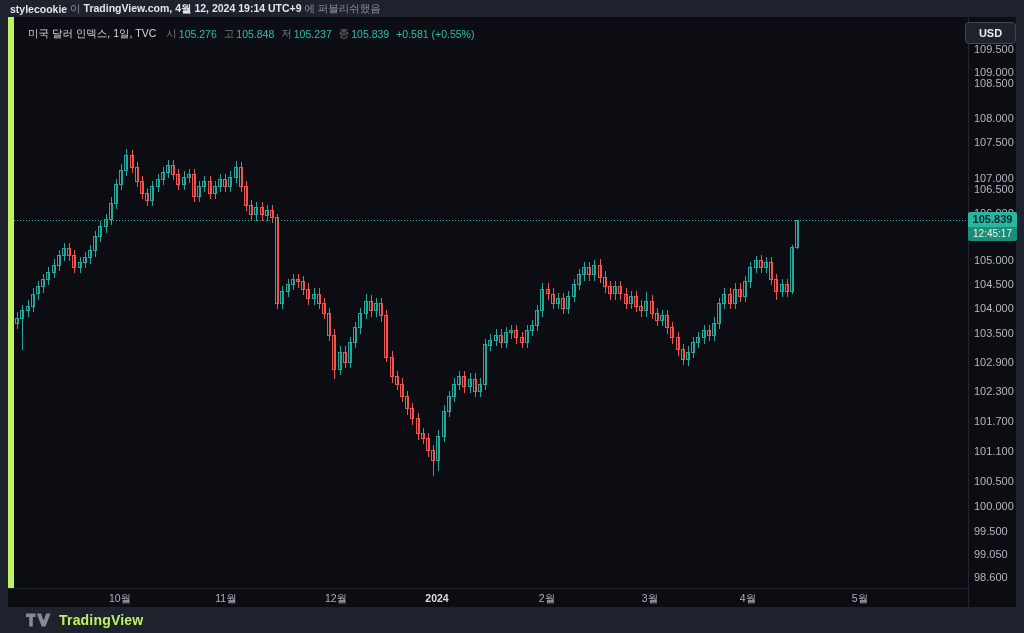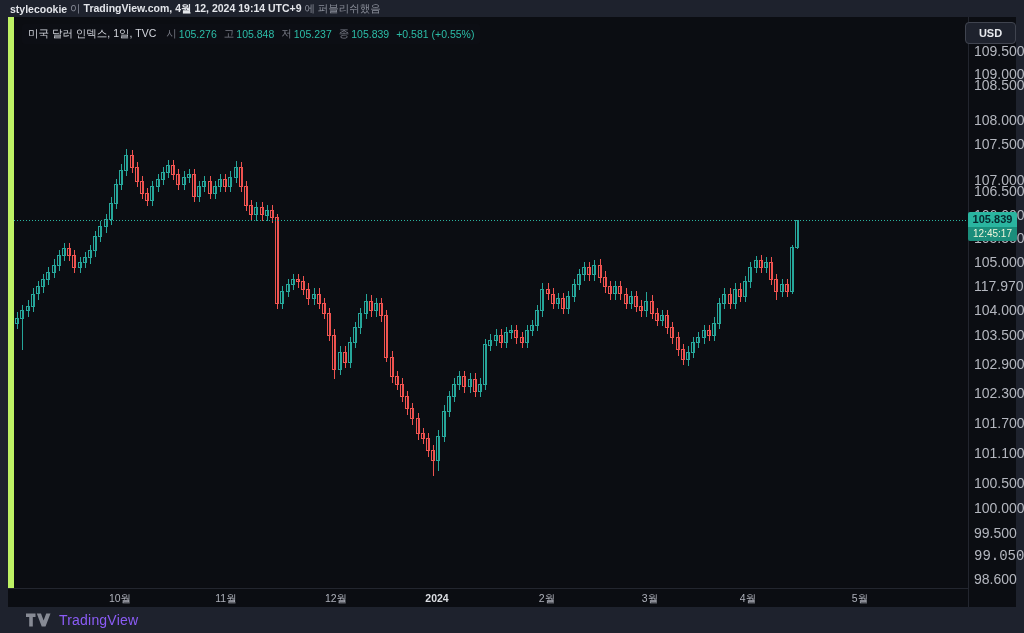--- a/index.html
+++ b/index.html
@@ -43,21 +43,21 @@
     position:absolute; top:3px; transform:translateX(-50%);
     font-size:10.5px; color:#aeb1ba; white-space:nowrap;
   }
   .time-axis .tick.bold { color:#dcdee3; font-weight:bold; }
   
   .price-axis {
     position:absolute; left:968px; top:17px; width:48px; height:590px;
     background:#0b0d12; border-left:1px solid #23262f; overflow:visible;
   }
   .price-axis .ylabel {
-    position:absolute; left:5px; font-size:14px; color:#b4b7bf; white-space:nowrap;
+    position:absolute; left:5px; font-size:11px; color:#b4b7bf; white-space:nowrap;
   }
   .usd-button {
     position:absolute; left:-4px; top:5px; width:51px; height:22px;
     background:#1e222d; border:1px solid #40444f; border-radius:4px;
     color:#e8eaee; font-size:11px; font-weight:bold;
     display:flex; align-items:center; justify-content:center; z-index:5;
     cursor:pointer;
   }
   .price-badge {
     position:absolute; left:-1px; width:49px; z-index:4;
@@ -69,21 +69,21 @@
   }
   .price-badge .cd {
     background:#1b8d7b; color:#eef4da; font-size:10px;
     height:14px; line-height:14px;
   }
   
   .footer {
     position:absolute; left:0; top:607px; width:1024px; height:26px;
     background:#1e222d; display:flex; align-items:center; padding-left:26px; gap:8px;
   }
-  .footer .brand { color:#8b5cf6; font-size:14px; font-weight:normal; letter-spacing:.2px; }
+  .footer .brand { color:#bef264; font-size:14px; font-weight:bold; letter-spacing:.2px; }
 </style>
 </head>
 <body>
 <div id="screen">
 
   <div class="topbar"><span class="strong">stylecookie</span><span> 이 </span><span class="strong">TradingView.com, 4월 12, 2024 19:14 UTC+9</span><span> 에 퍼블리쉬했음</span></div>
 
   <div class="pane">
     <svg id="chart-svg" width="960" height="571">
         <line x1="-1.5" y1="301.2" x2="-1.5" y2="325.5" stroke="#26a69a" stroke-width="1" shape-rendering="crispEdges"></line>
@@ -412,31 +412,31 @@
       <div class="tick" style="left: 328px;">12월</div>
       <div class="tick bold" style="left: 429px;">2024</div>
       <div class="tick" style="left: 539px; text-align: right;">2월</div>
       <div class="tick" style="left: 642px;">3월</div>
       <div class="tick" style="left: 740px;">4월</div>
       <div class="tick" style="left: 852px;">5월</div>
     </div>
 
   <div class="price-axis">
       <div class="ylabel" style="top: 554px;">98.600</div>
-      <div class="ylabel" style="top: 531px; font-family: Liberation Mono, monospace;">99.050</div>
+      <div class="ylabel" style="top: 531px;">99.050</div>
       <div class="ylabel" style="top: 508px;">99.500</div>
       <div class="ylabel" style="top: 483px;">100.000</div>
       <div class="ylabel" style="top: 458px;">100.500</div>
       <div class="ylabel" style="top: 428px;">101.100</div>
       <div class="ylabel" style="top: 398px;">101.700</div>
       <div class="ylabel" style="top: 368px;">102.300</div>
       <div class="ylabel" style="top: 339px;">102.900</div>
       <div class="ylabel" style="top: 310px;">103.500</div>
       <div class="ylabel" style="top: 285px;">104.000</div>
-      <div class="ylabel" style="top: 261px;">117.970</div>
+      <div class="ylabel" style="top: 261px;">104.500</div>
       <div class="ylabel" style="top: 237px;">105.000</div>
       <div class="ylabel" style="top: 213px;">105.500</div>
       <div class="ylabel" style="top: 190px;">106.000</div>
       <div class="ylabel" style="top: 166px;">106.500</div>
       <div class="ylabel" style="top: 155px;">107.000</div>
       <div class="ylabel" style="top: 119px;">107.500</div>
       <div class="ylabel" style="top: 95px;">108.000</div>
       <div class="ylabel" style="top: 60px;">108.500</div>
       <div class="ylabel" style="top: 49px;">109.000</div>
       <div class="ylabel" style="top: 26px;">109.500</div>

